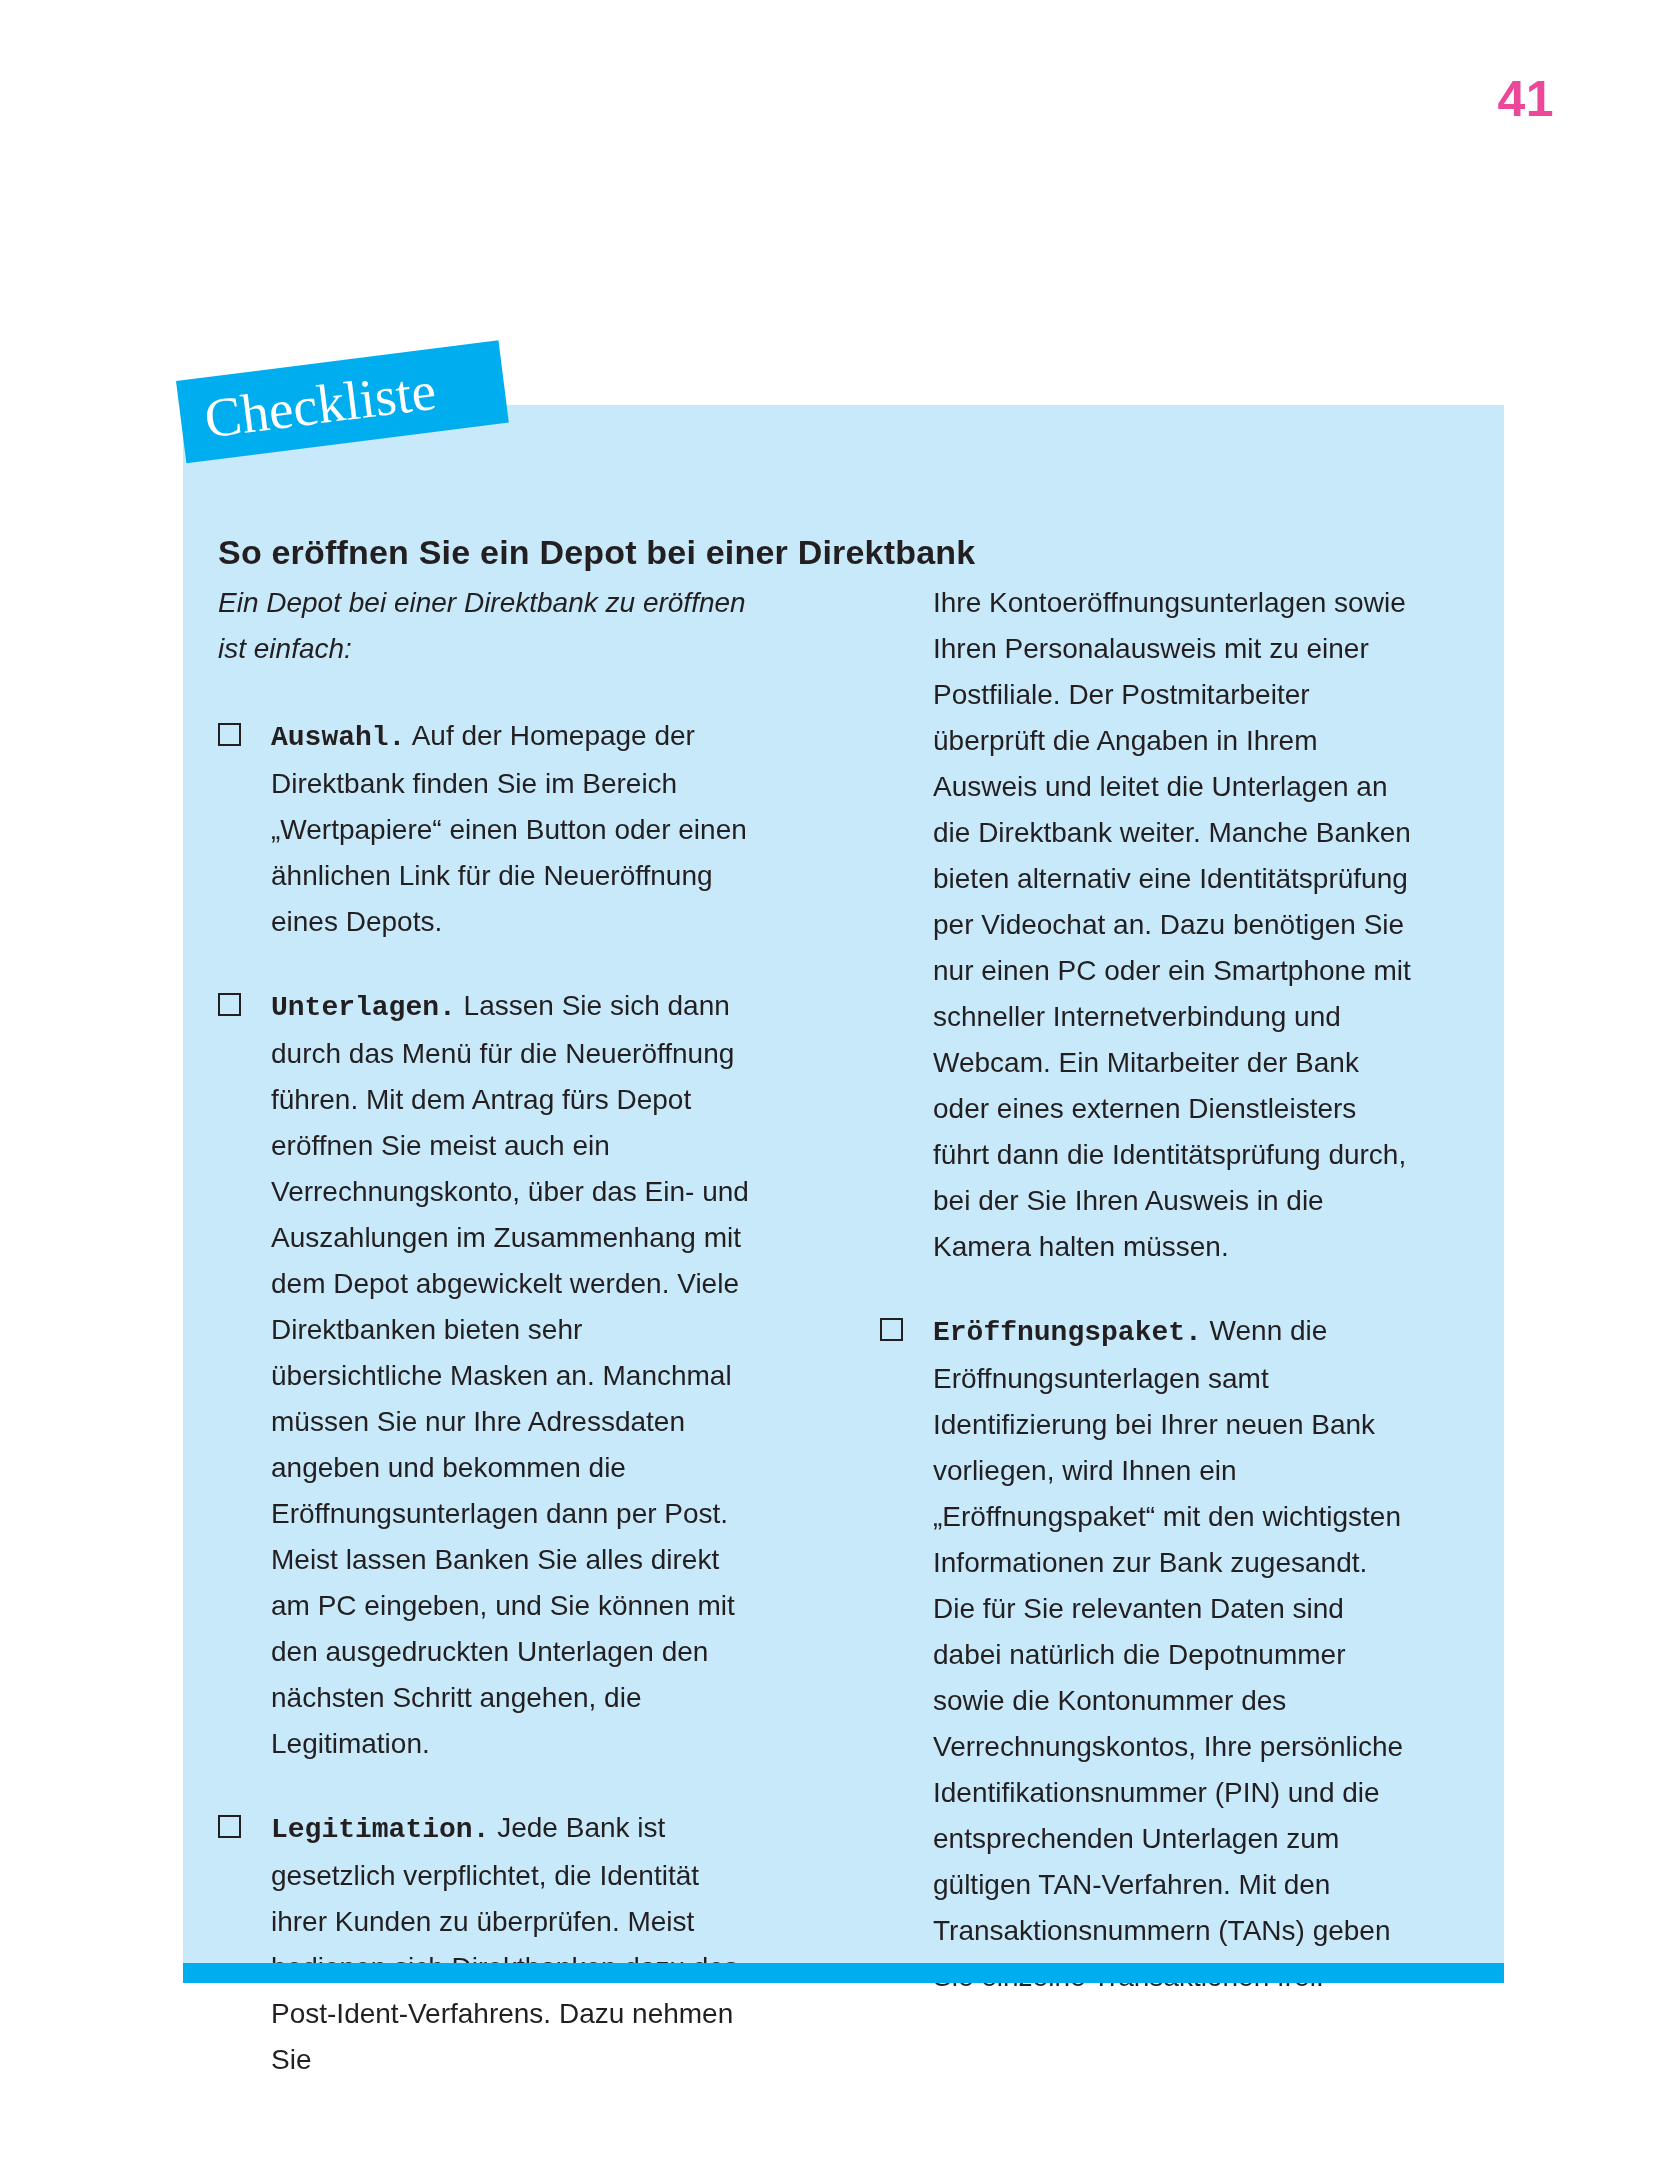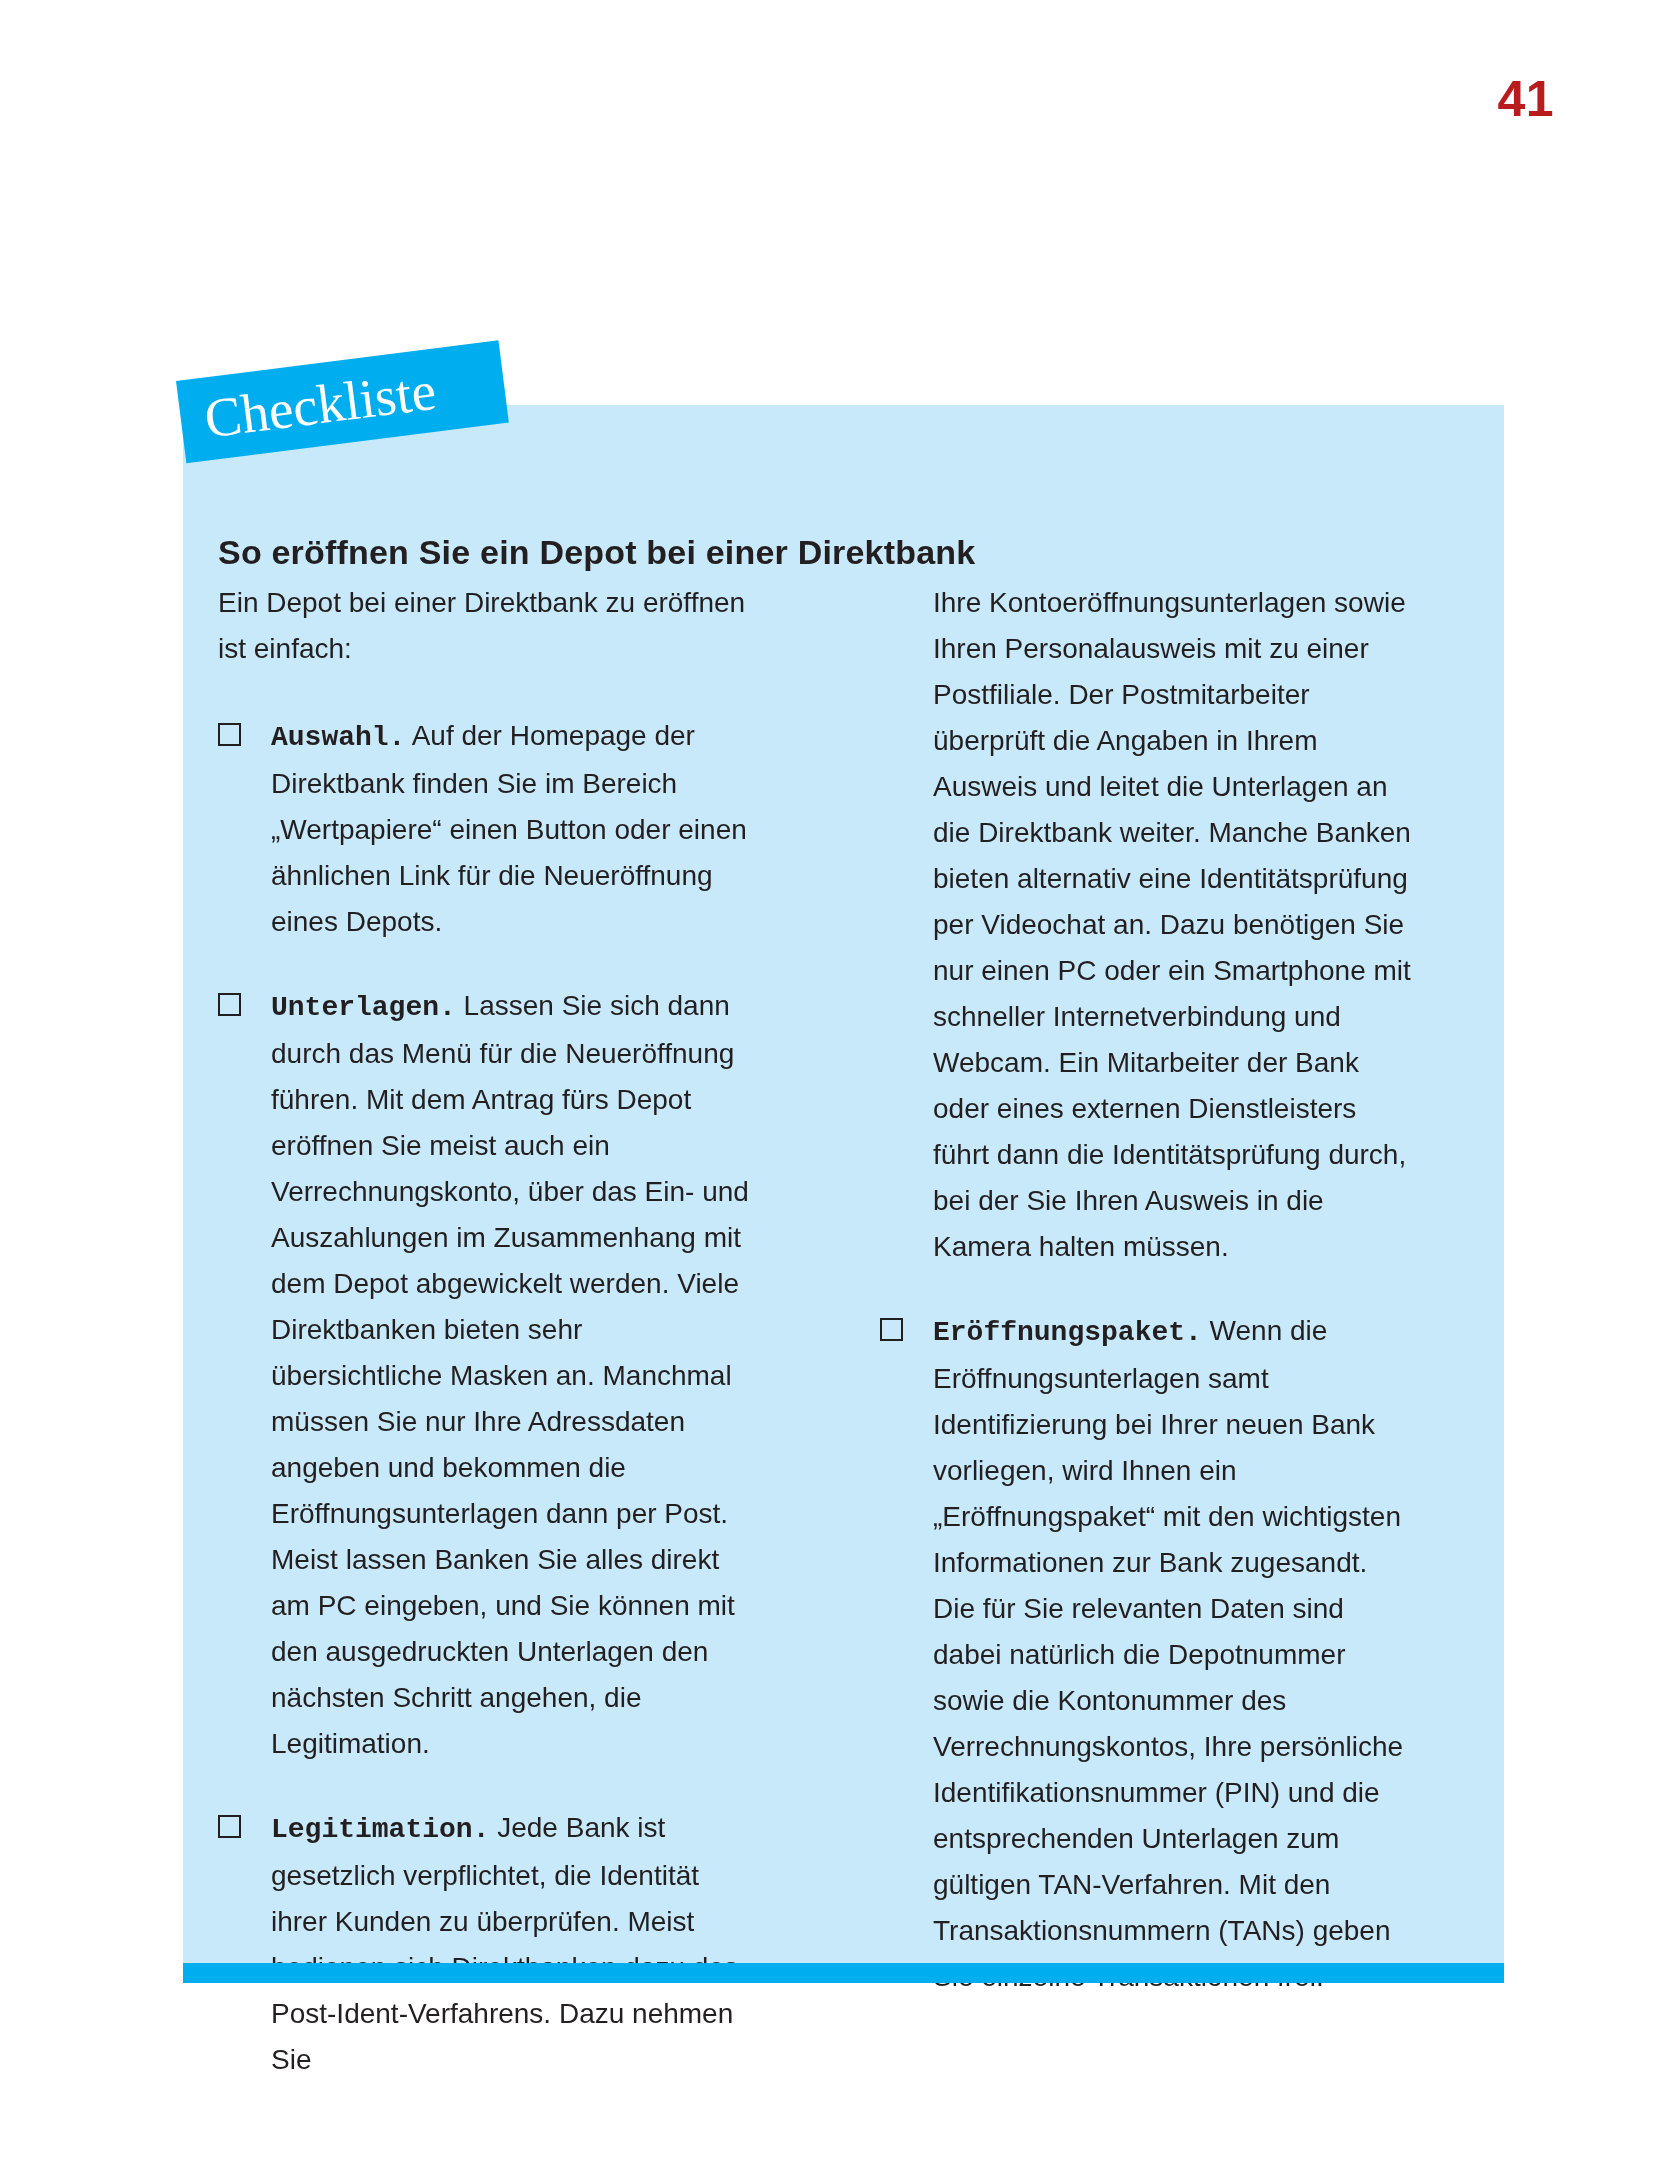--- a/index.html
+++ b/index.html
@@ -15,21 +15,21 @@
     -webkit-font-smoothing: antialiased;
   }
 
   
   #page-number {
     position: absolute;
     top: 74px;
     right: 123px;
     font-size: 50px;
     font-weight: bold;
-    color: #b91c1c;
+    color: #ec4899;
     letter-spacing: 0.4px;
     line-height: 1;
   }
 
   
   #checklist-box {
     position: absolute;
     left: 183px;
     top: 405px;
     width: 1321px;
@@ -90,20 +90,21 @@
     width: 531px;
     font-size: 28px;
     line-height: 46px;
     color: #231f20;
   }
   #column-left  { left: 35px; }
   #column-right { left: 697px; }
 
   .intro-paragraph {
     margin: 0 0 41px 0;
+    font-style: italic;
   }
 
   .check-item {
     position: relative;
     padding-left: 53px;
     margin-bottom: 38px;
   }
   .check-item:last-child { margin-bottom: 0; }
 
   .checkbox {

